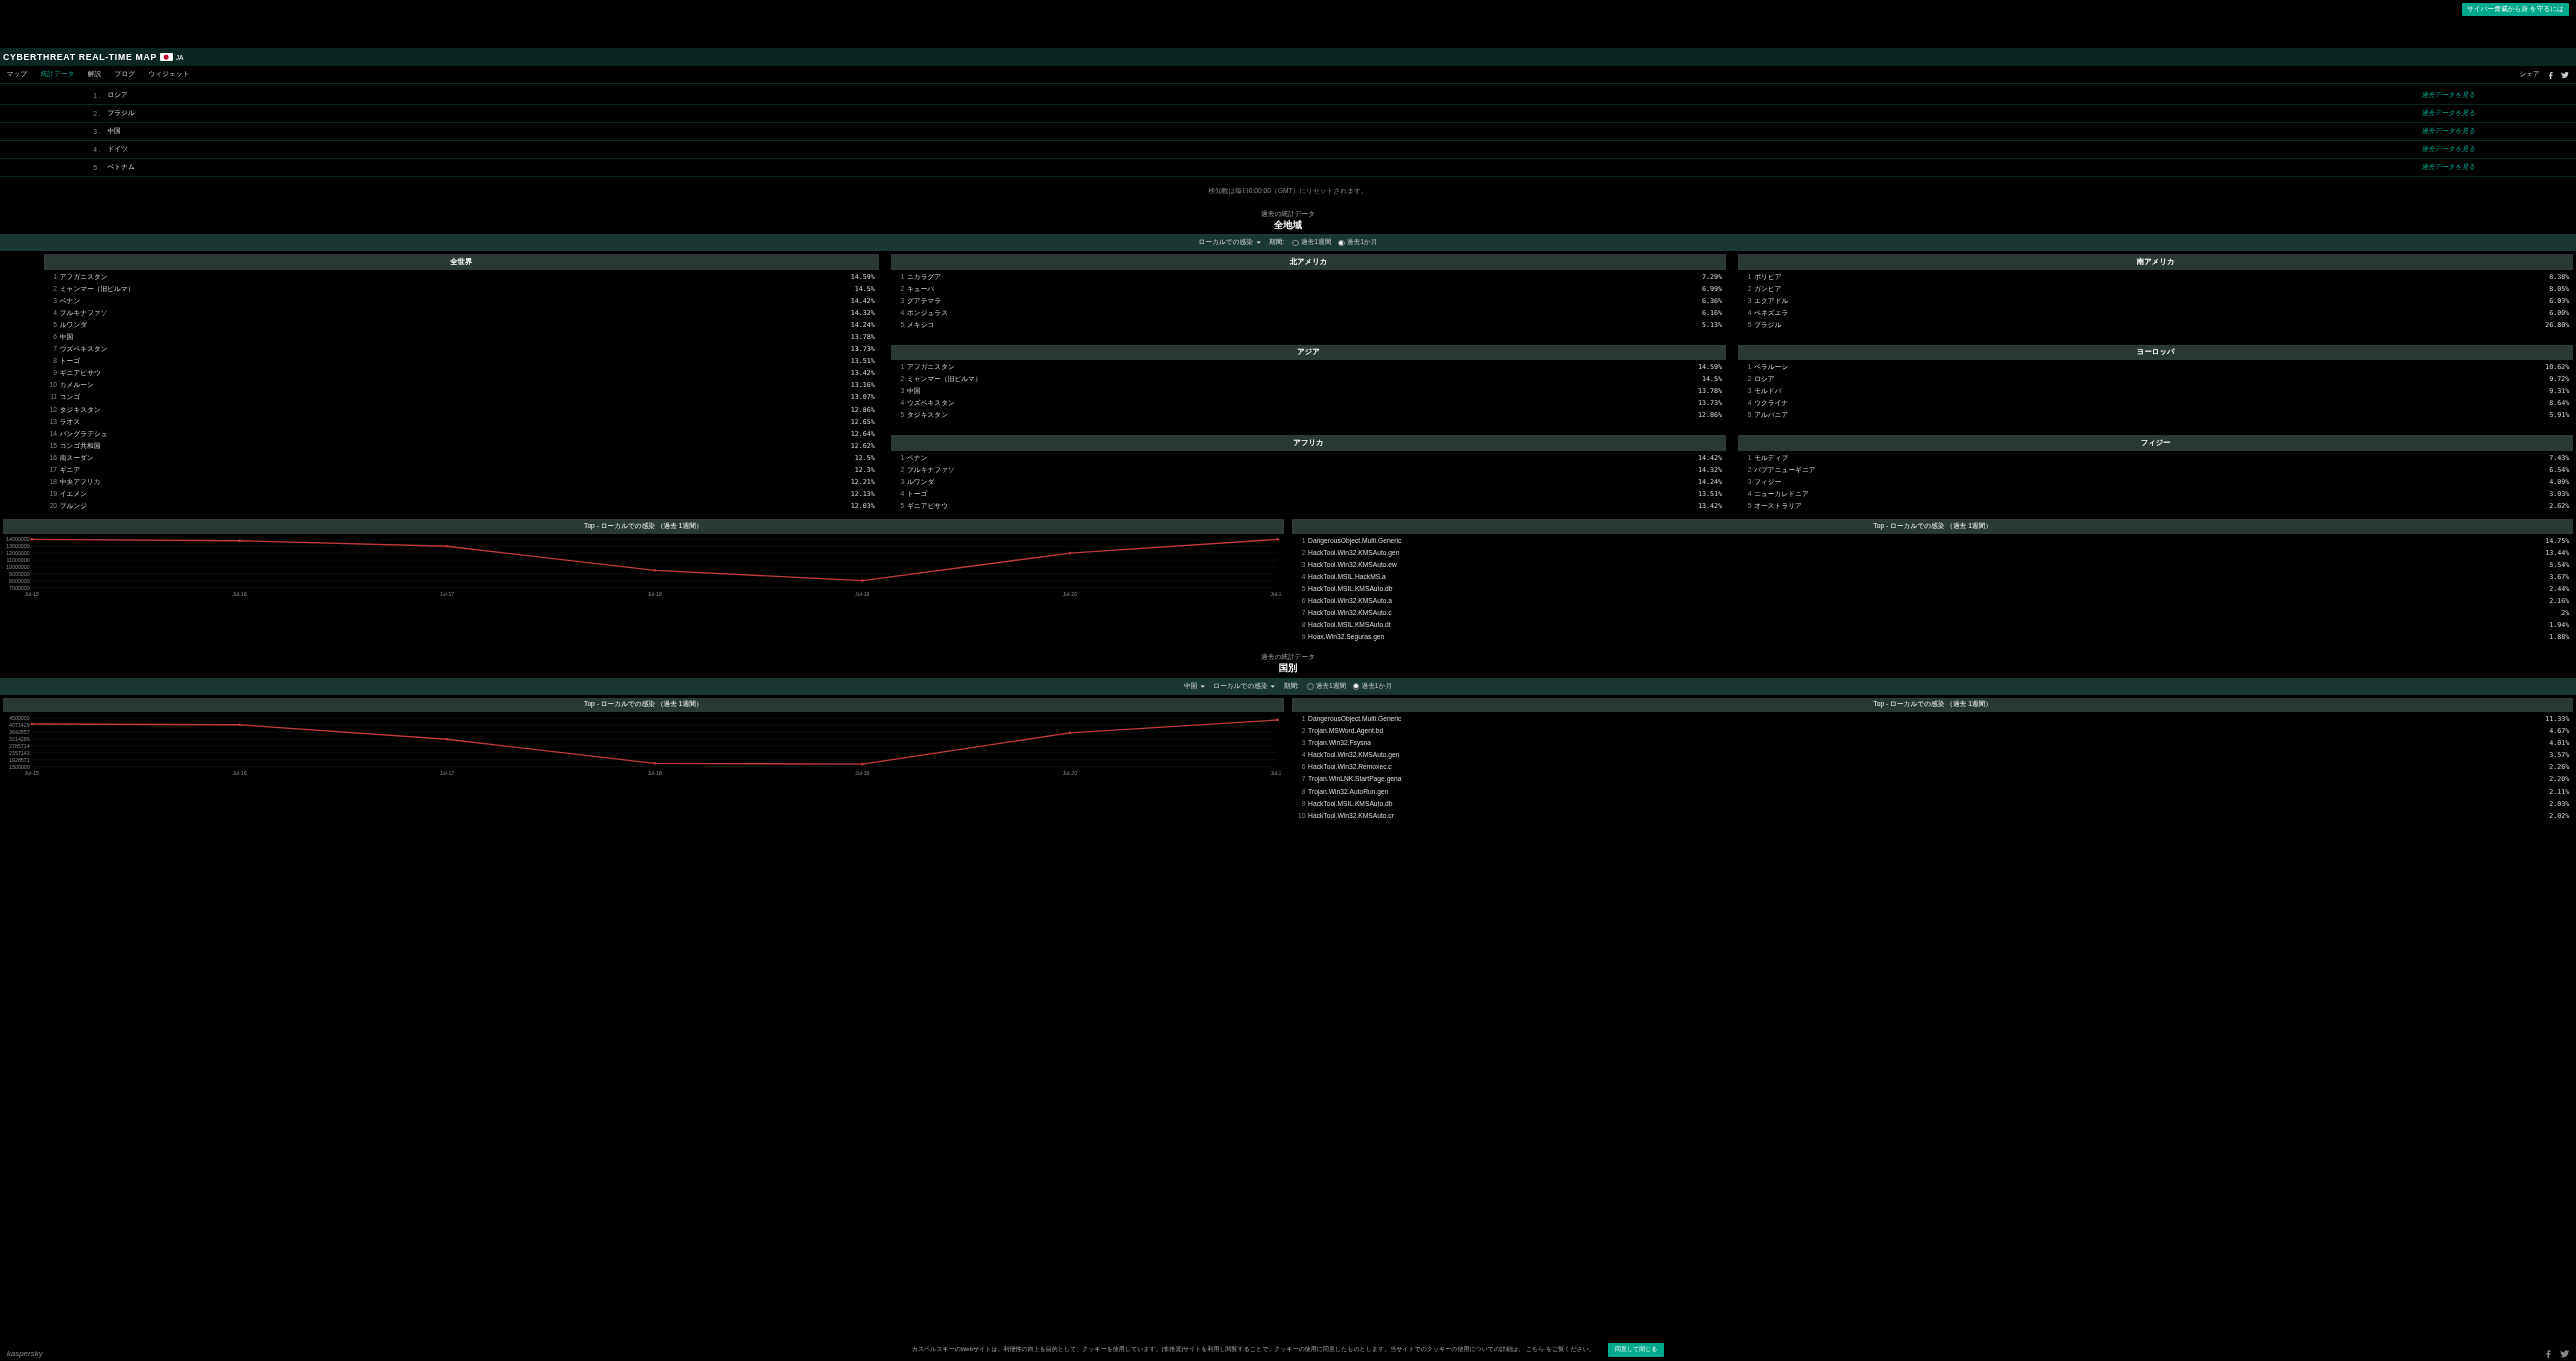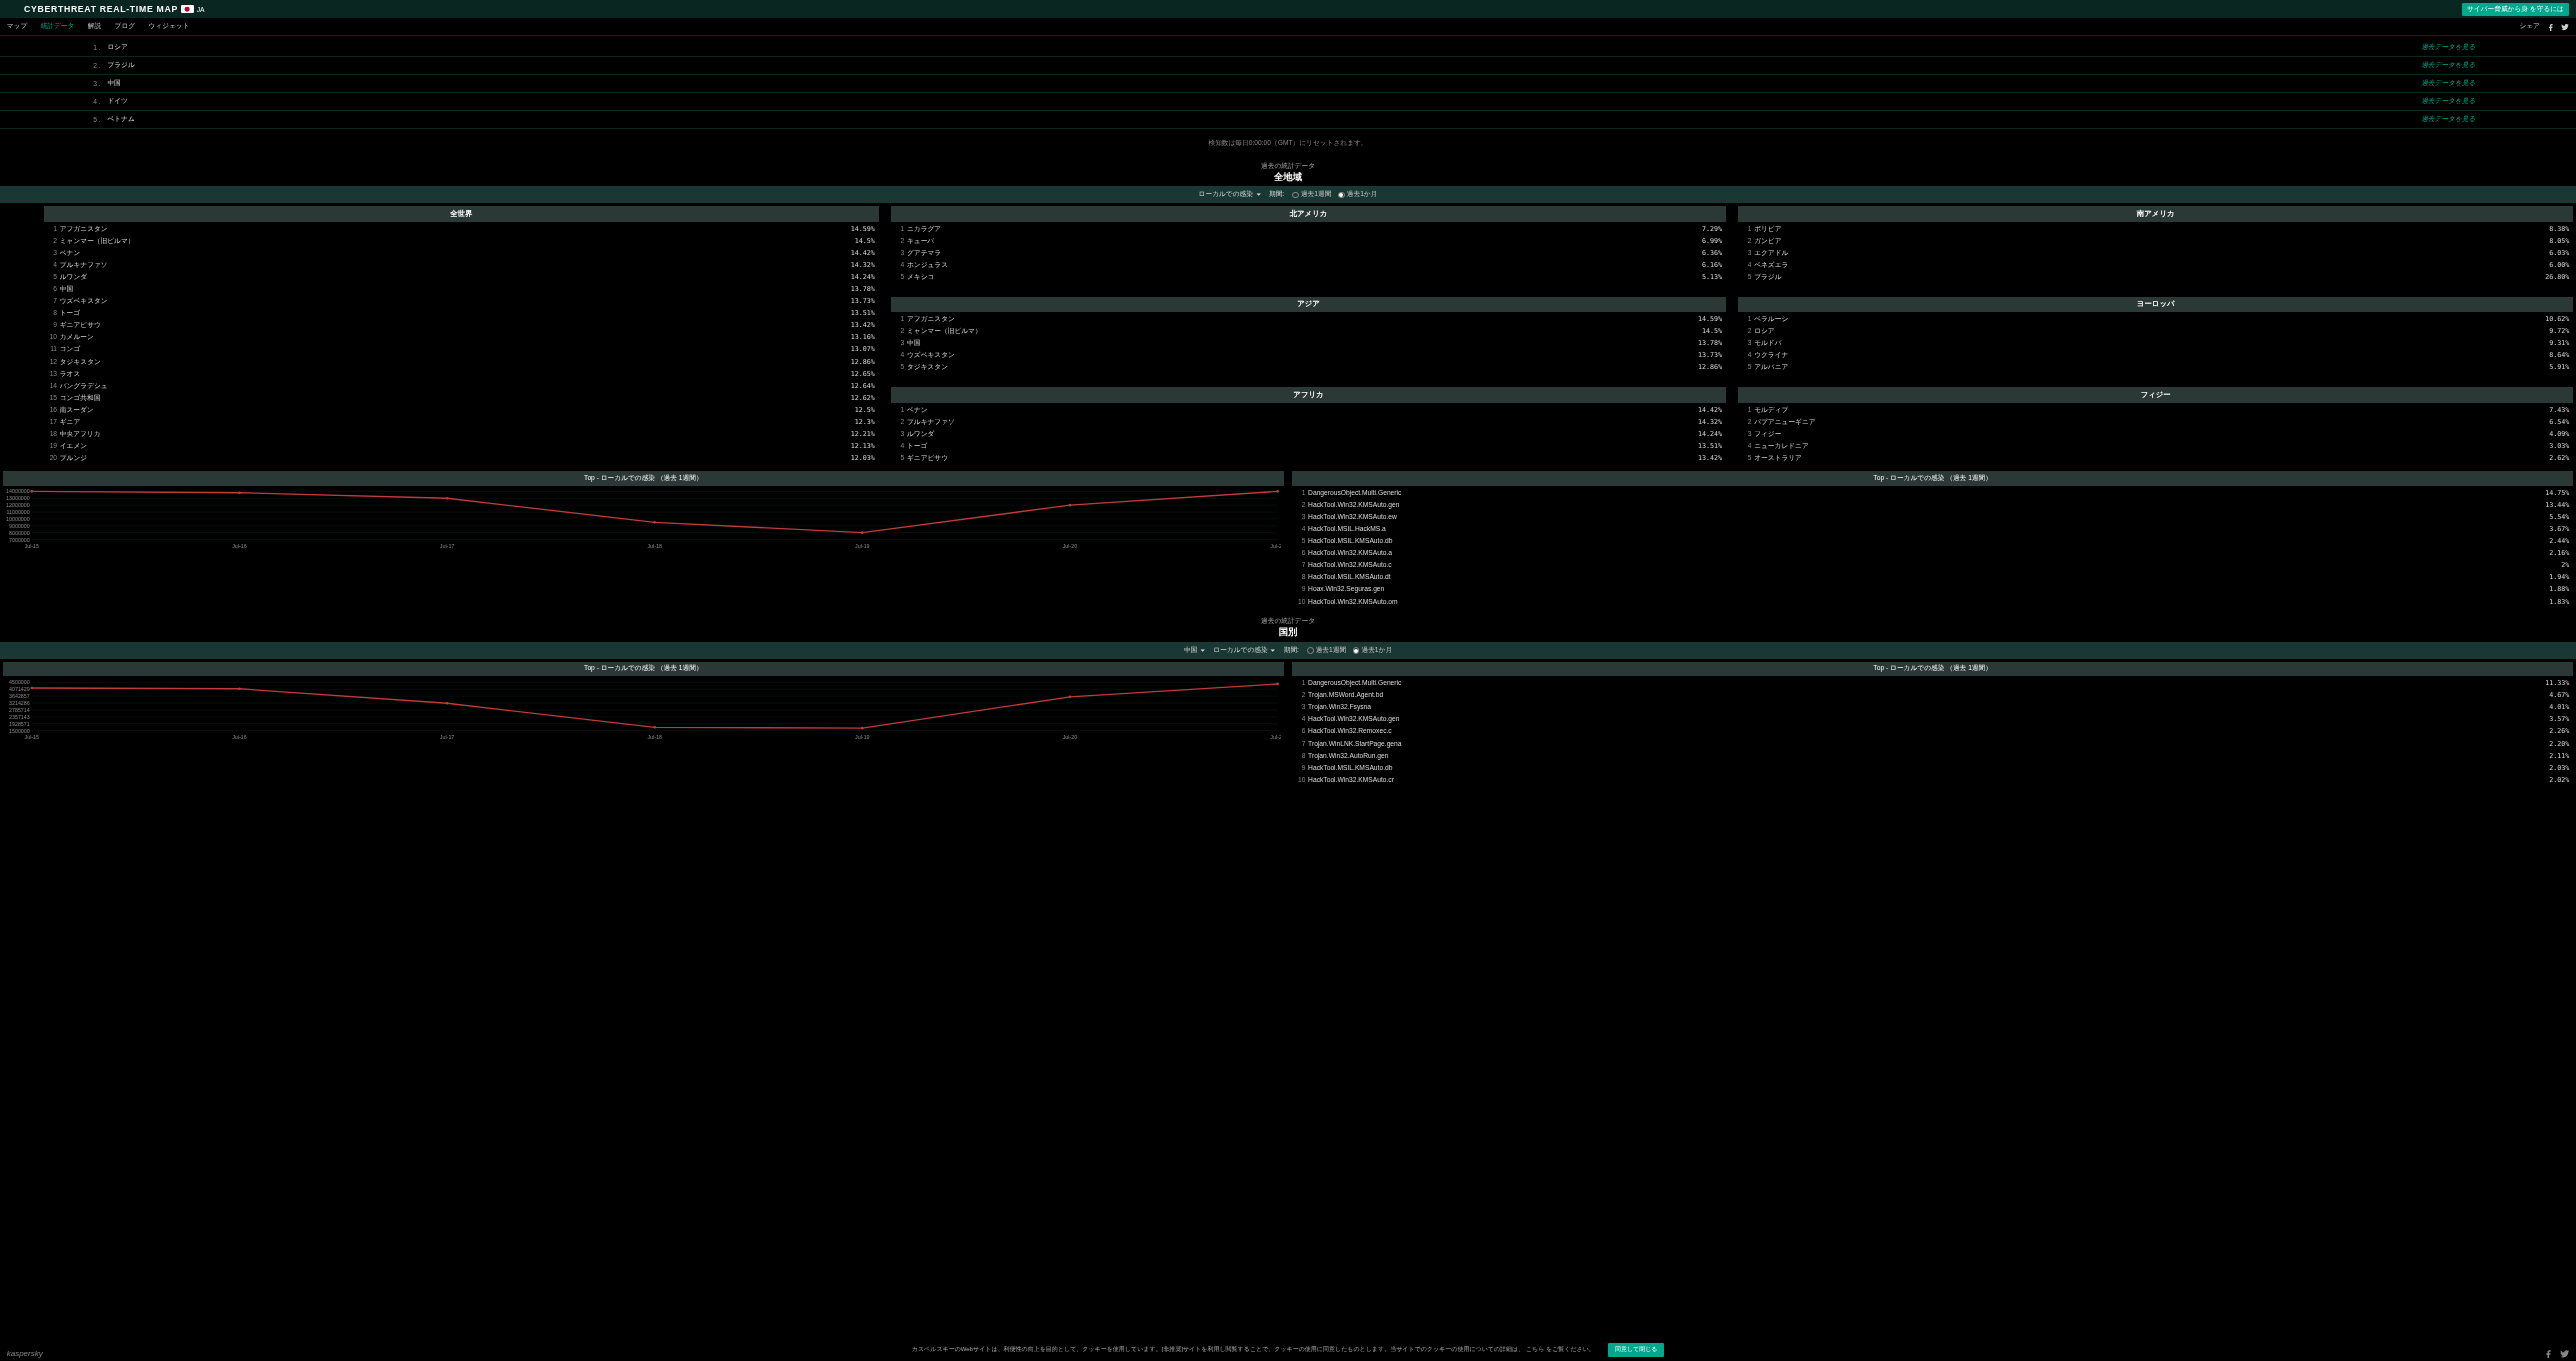--- a/index.html
+++ b/index.html
@@ -1,17 +1,17 @@
 <!DOCTYPE html>
 <html style="font-size:10.7px"><head>
 <meta charset="utf-8">
 <style>
 * { margin: 0; padding: 0; box-sizing: border-box; }
 body { background: #000; color: #ddd; font-family: Arial, sans-serif; font-size: 7.4px; overflow-x: hidden; }
-.header { background: #0a2620; padding: 4px 24px; display: flex; align-items: center; }
+.header { background: #0a2620; padding: 4px 3px; display: flex; align-items: center; margin-top: 48px; }
 .header-title { color: #fff; font-weight: bold; letter-spacing: 0.7px; font-size: 8.7px; }
 .flag { display: inline-block; width: 13.4px; height: 8.7px; background: #fff; border-radius: 1.3px; margin: 0 2.7px; position: relative; vertical-align: middle; }
 .flag::after { content: ""; width: 4.7px; height: 4.7px; background: #bc002d; border-radius: 50%; position: absolute; left: 50%; top: 50%; transform: translate(-50%,-50%); }
 .lang-label { color: #fff; font-size: 6.7px; vertical-align: middle; }
 .protect-btn { position: absolute; right: 6.7px; top: 2.7px; background: #00a88e; color: #fff; padding: 2px 5.4px; font-size: 6.7px; border-radius: 1.3px; cursor: pointer; text-align: center; }
 .nav { background: #000; padding: 4px 6.7px; display: flex; align-items: center; border-bottom: 0.7px solid #0a2620; }
 .nav-item { color: #ccc; font-size: 6.7px; margin-right: 13.4px; cursor: pointer; }
 .nav-item.active { color: #00a88e; }
 .nav-right { margin-left: auto; display: flex; align-items: center; gap: 6.7px; color: #ccc; font-size: 6.7px; }
 .share-icon { width: 8px; height: 8px; fill: #ccc; cursor: pointer; }
@@ -507,25 +507,20 @@
         <div class="stat-row">
           <span class="stat-rank">8</span>
           <span class="stat-name">HackTool.MSIL.KMSAuto.dt</span>
           <span class="stat-val">1.94%</span>
         </div>
         <div class="stat-row">
           <span class="stat-rank">9</span>
           <span class="stat-name">Hoax.Win32.Seguras.gen</span>
           <span class="stat-val">1.88%</span>
         </div>
-        <div class="stat-row">
-          <span class="stat-rank">10</span>
-          <span class="stat-name">HackTool.Win32.KMSAuto.om</span>
-          <span class="stat-val">1.83%</span>
-        </div>
       </div>
   </div>
 </div>
 
 <div class="section-heading">
   <div class="section-sub">過去の統計データ</div>
   <div class="section-main">国別</div>
 </div>
 
 <div class="controls">

